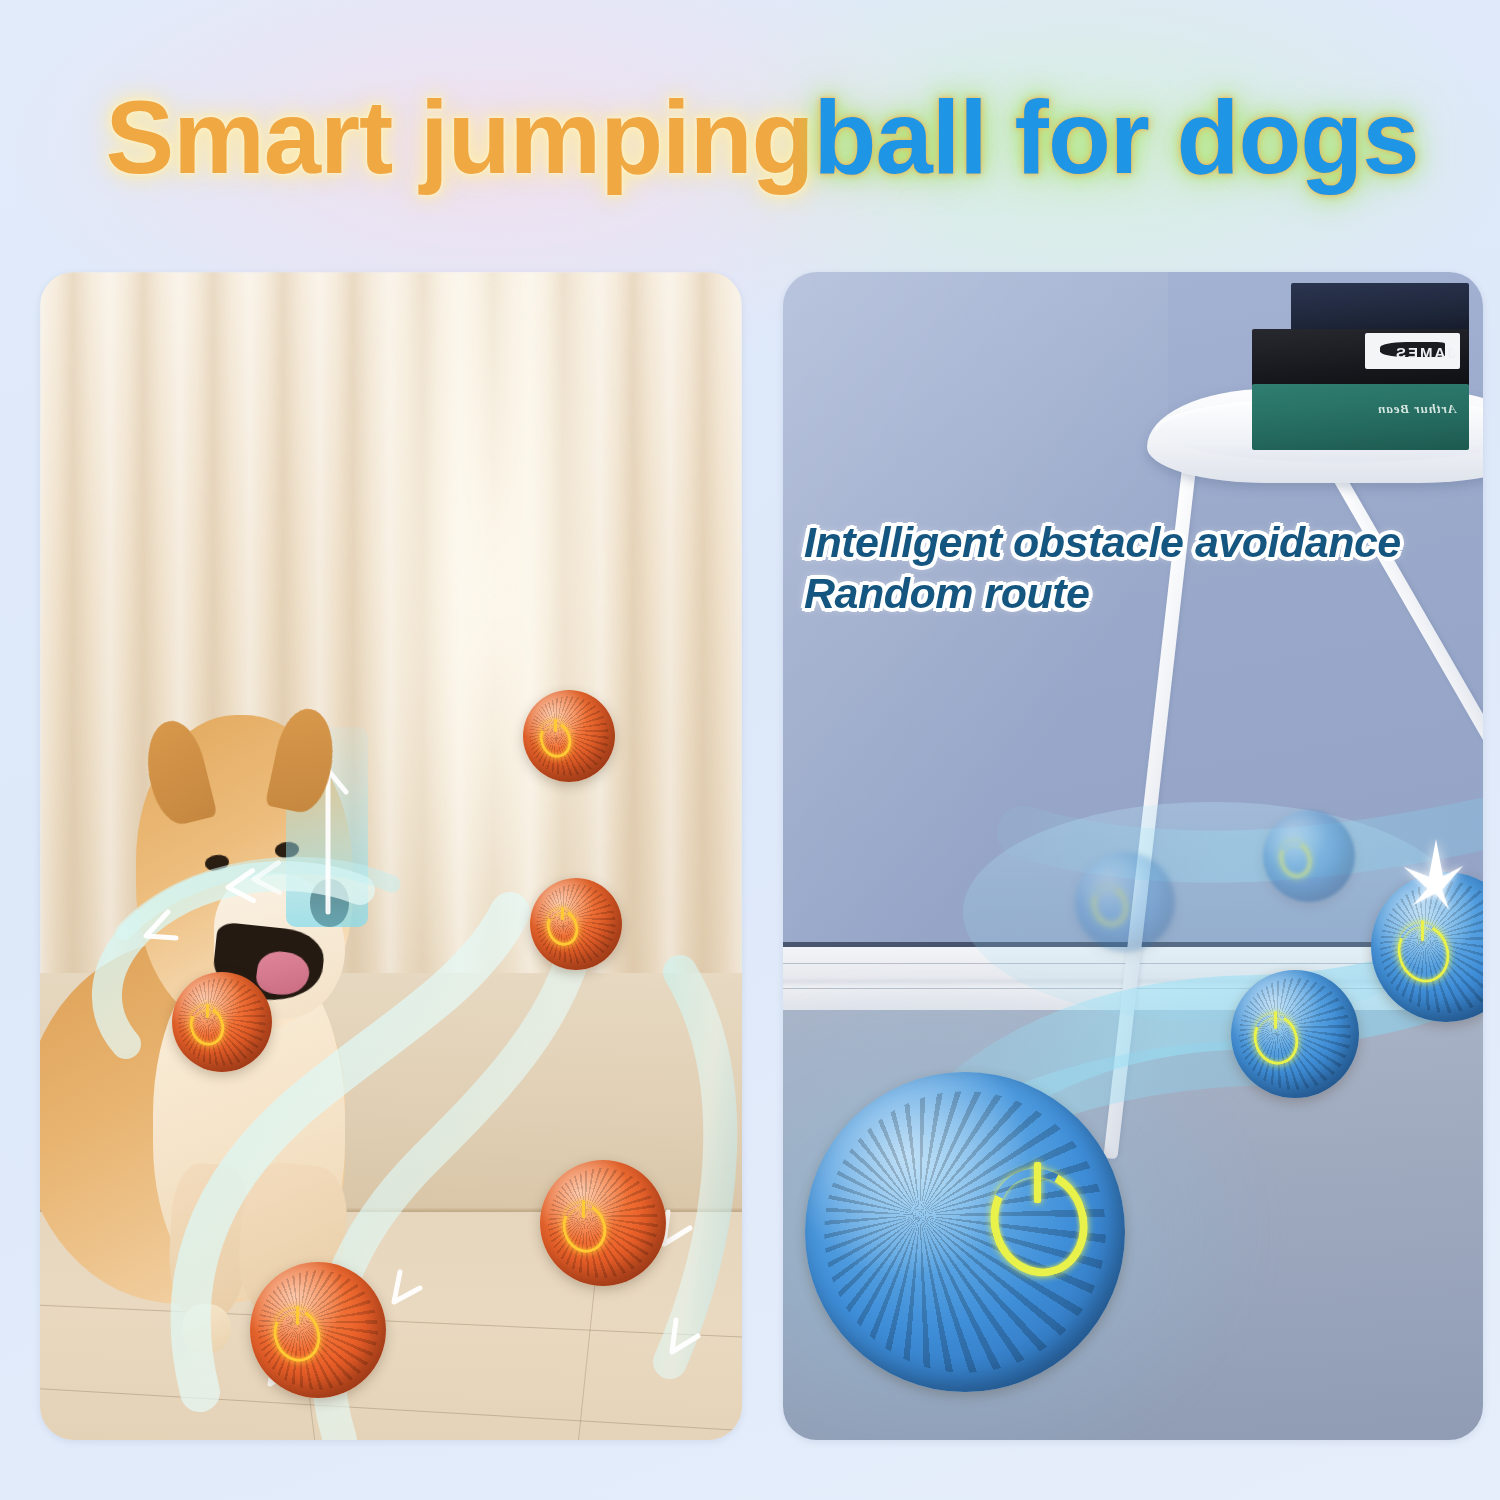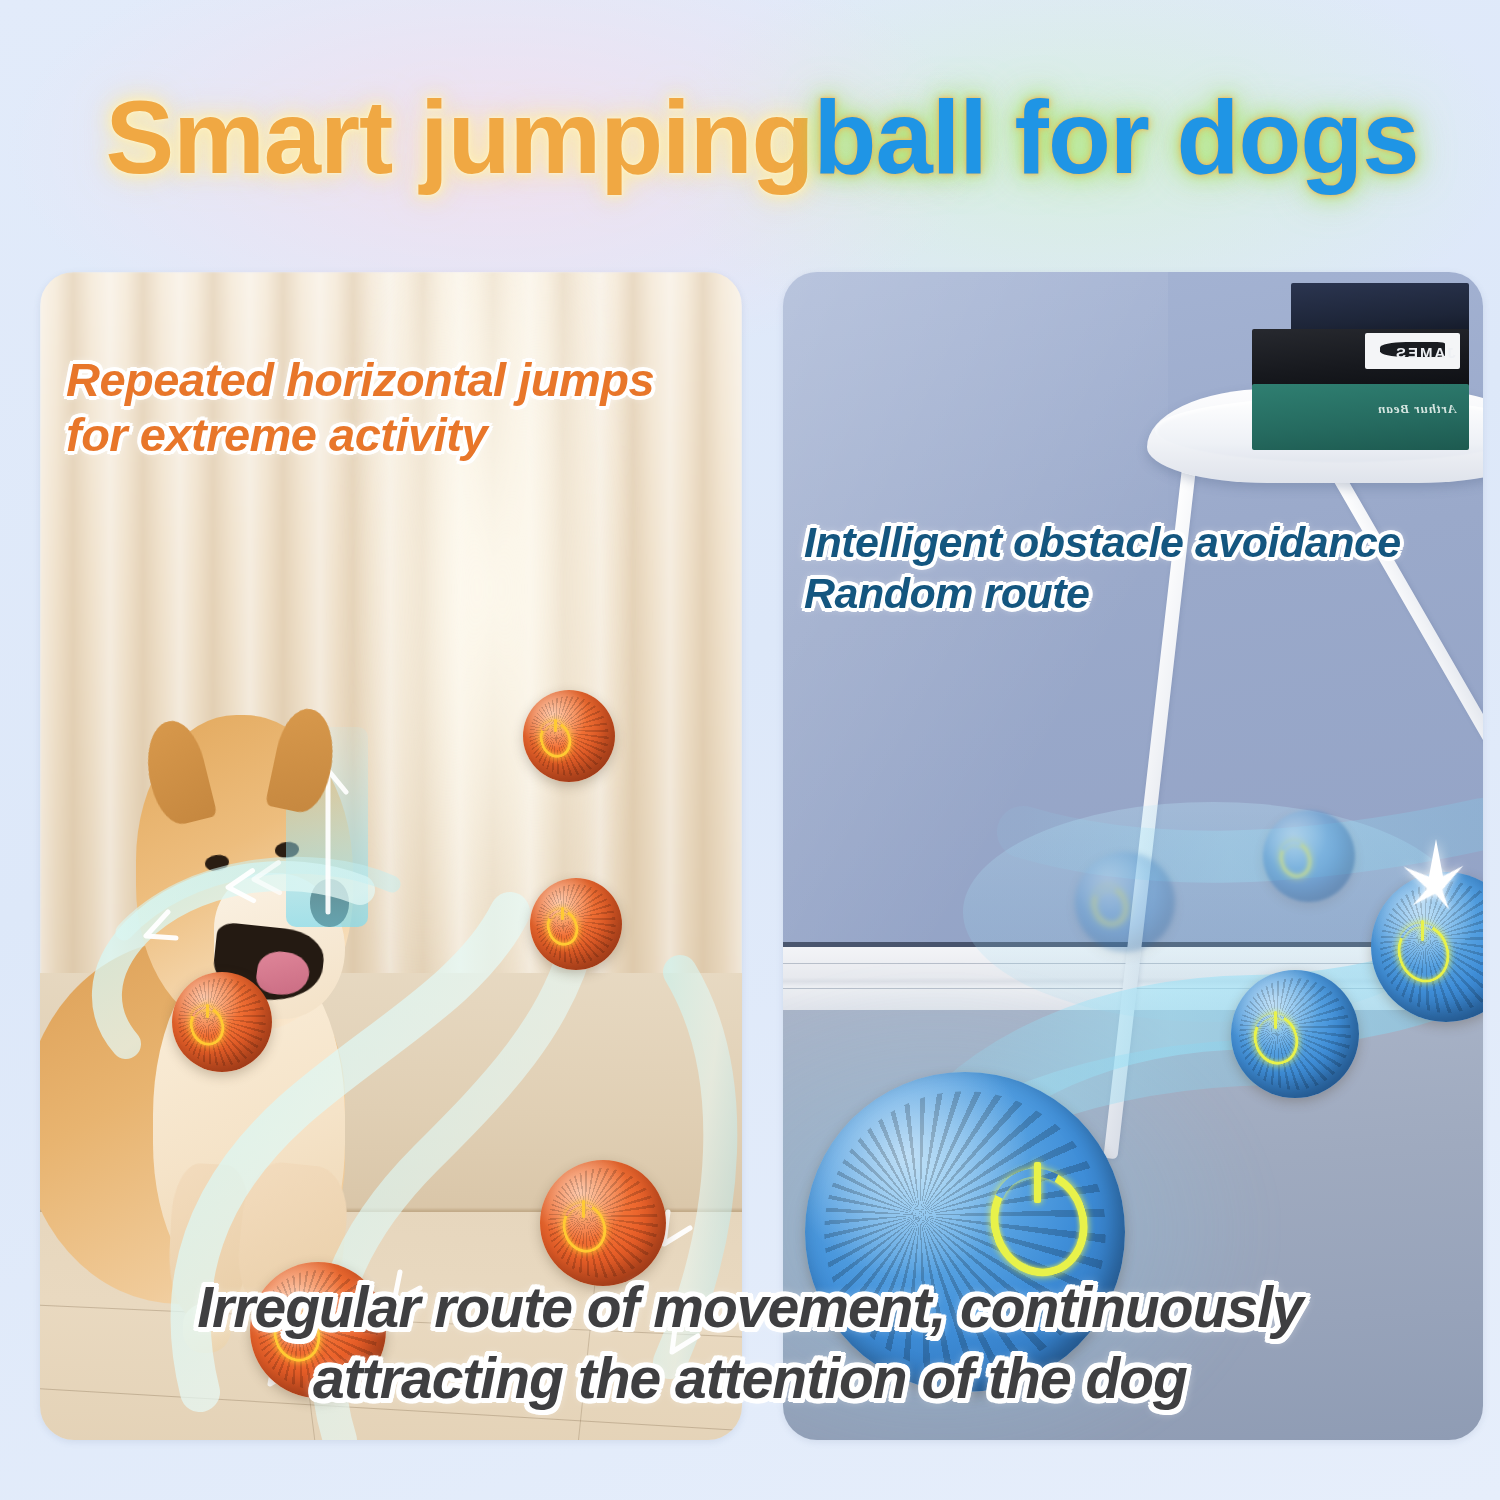--- a/index.html
+++ b/index.html
@@ -526,22 +526,18 @@
     </div>
 
     <div class="ball blue" style="left:22px; top:800px; width:320px; height:320px;">
       <div class="sphere"></div>
       <div class="tread" style="opacity:.62"></div>
       <div class="pwr-ring" style="left:58%; top:30%; width:30%; height:34%; border-width:8px;"></div>
       <div class="pwr-bar" style="left:71.5%; top:28%; width:7px; height:13%;"></div>
     </div>
   </div>
 
-  <div class="ovl" id="txt-left">Repeated horizontal jumps
-for extreme activity</div>
 
   <div class="ovl" id="txt-right">Intelligent obstacle avoidance
 Random route</div>
 
-  <div class="ovl" id="txt-bottom">Irregular route of movement, continuously
-attracting the attention of the dog</div>
 
 </div>
 
 </body></html>

